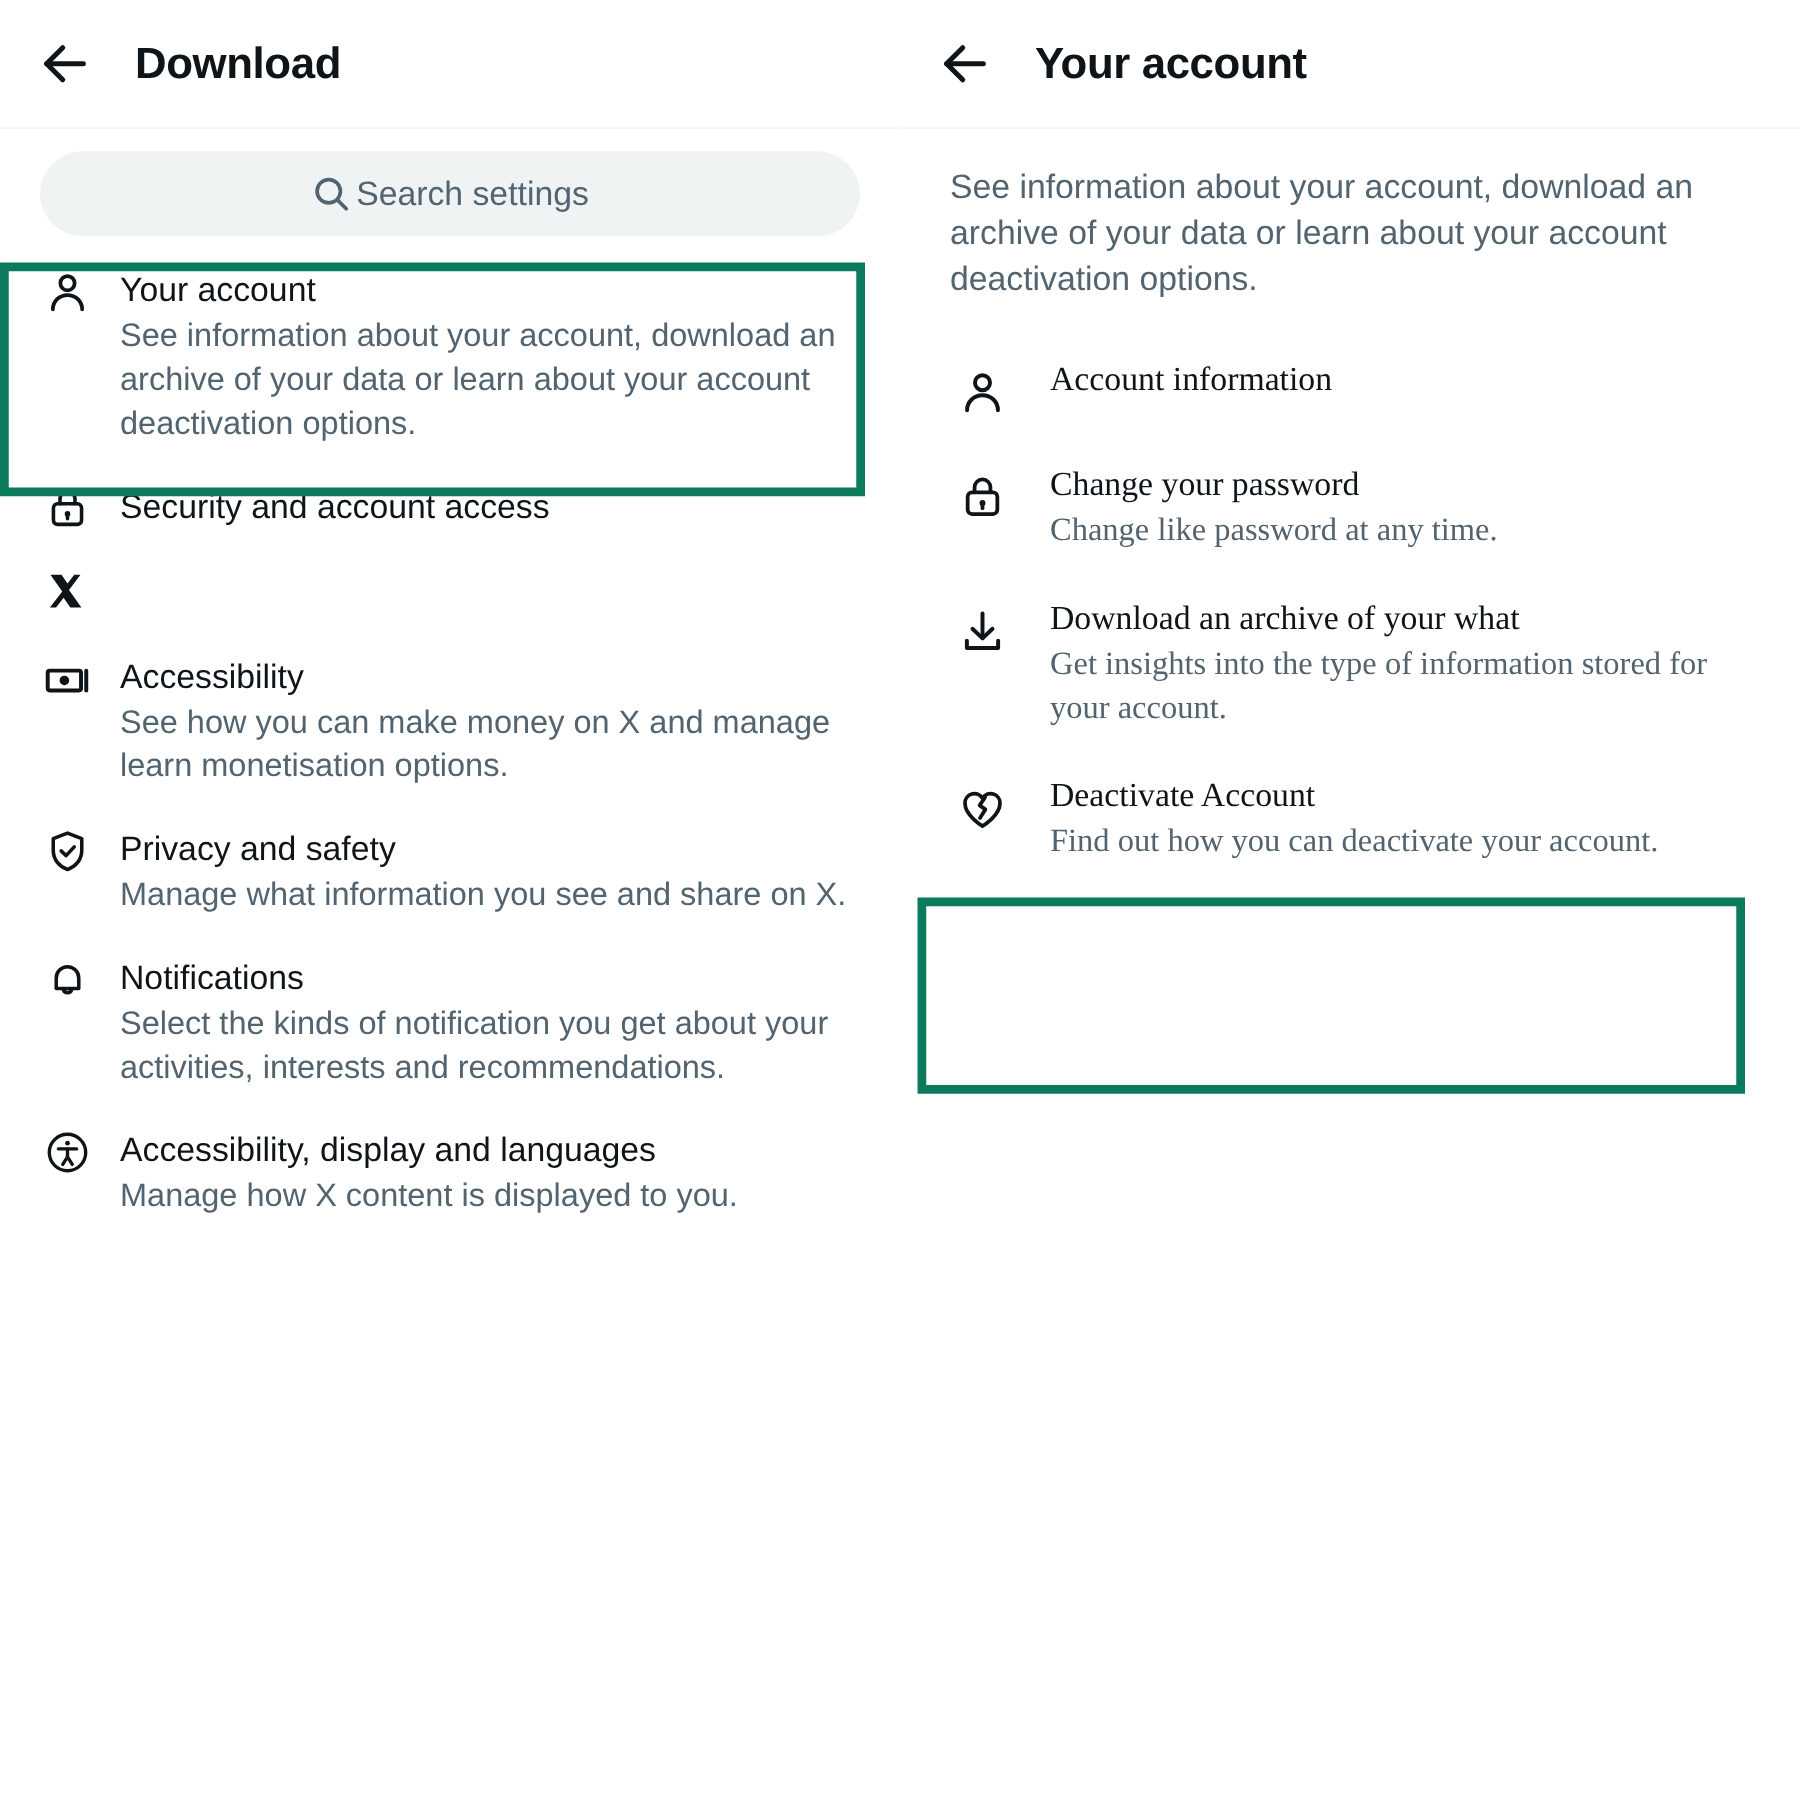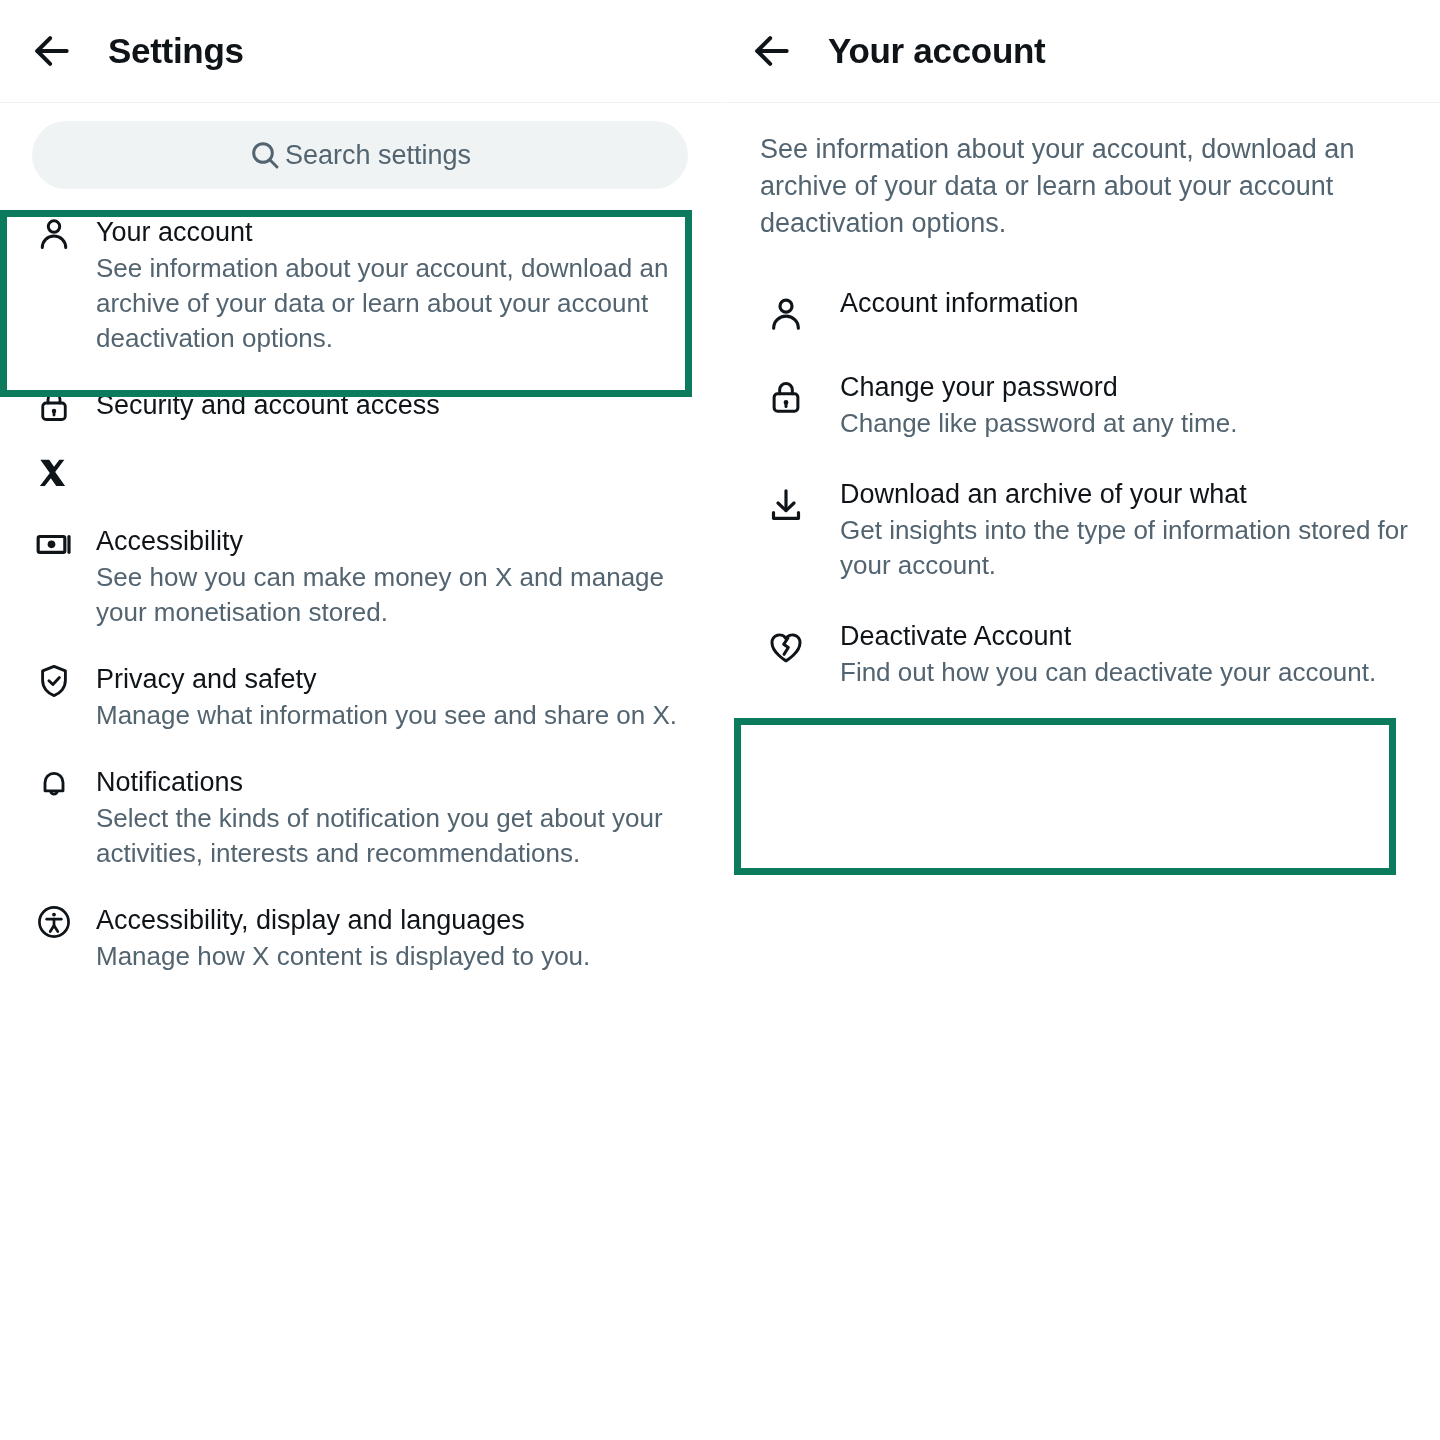--- a/index.html
+++ b/index.html
@@ -132,41 +132,41 @@
     padding: 28px 40px 0 40px;
   }
   .right-rows { padding-top: 26px; }
   .right-row {
     display: flex;
     align-items: flex-start;
     padding: 18px 30px 18px 32px;
     cursor: pointer;
   }
   .right-row .row-icon { width: 68px; padding-top: 8px; }
-  .right-row .row-text { padding-left: 20px; }
+  .right-row .row-text { padding-left: 20px; font-family: Liberation Serif, serif; }
 
   svg.ic { display: block; }
 </style>
 </head>
 <body>
 
 <div class="screen">
 
   <div class="pane pane-left">
 
     <div class="header">
       <div class="back-btn">
         <span>
           <svg class="ic" width="44" height="44" viewBox="0 0 24 24" fill="none" stroke="#0f1419" stroke-width="2.2" stroke-linecap="round" stroke-linejoin="round">
             <line x1="20" y1="12" x2="4" y2="12"></line>
             <polyline points="11,5 4,12 11,19"></polyline>
           </svg>
         </span>
       </div>
-      <div class="header-title">Settings</div>
+      <div class="header-title">Download</div>
     </div>
 
     <div class="search-wrap">
       <div class="search-box">
         <span>
           <svg class="ic" width="32" height="32" viewBox="0 0 24 24" fill="none" stroke="#536471" stroke-width="2.2" stroke-linecap="round">
             <circle cx="10.5" cy="10.5" r="7"></circle>
             <line x1="15.8" y1="15.8" x2="21" y2="21"></line>
           </svg>
         </span>
@@ -214,21 +214,21 @@
       <div class="row center">
         <div class="row-icon">
           <svg class="ic" width="40" height="40" viewBox="0 0 24 24" fill="none" stroke="#0f1419" stroke-width="1.9" stroke-linejoin="round">
             <rect x="2.5" y="7.5" width="16" height="9.5" rx="1"></rect>
             <circle cx="10.5" cy="12.2" r="2.3" fill="#0f1419" stroke="none"></circle>
             <line x1="21" y1="7.5" x2="21" y2="17" stroke-linecap="round"></line>
           </svg>
         </div>
         <div class="row-text">
           <div class="row-title">Accessibility</div>
-          <div class="row-desc">See how you can make money on X and manage your monetisation stored.</div>
+          <div class="row-desc">See how you can make money on X and manage learn monetisation options.</div>
         </div>
       </div>
 
       <div class="row center">
         <div class="row-icon">
           <svg class="ic" width="38" height="38" viewBox="0 0 24 24" fill="none" stroke="#0f1419" stroke-width="1.8" stroke-linecap="round" stroke-linejoin="round">
             <path d="M12 2.8 4.8 5.6v6c0 4.6 3.1 8.2 7.2 9.6 4.1-1.4 7.2-5 7.2-9.6v-6L12 2.8z"></path>
             <polyline points="8.8,11.8 11.3,14.2 15.4,9.8"></polyline>
           </svg>
         </div>

